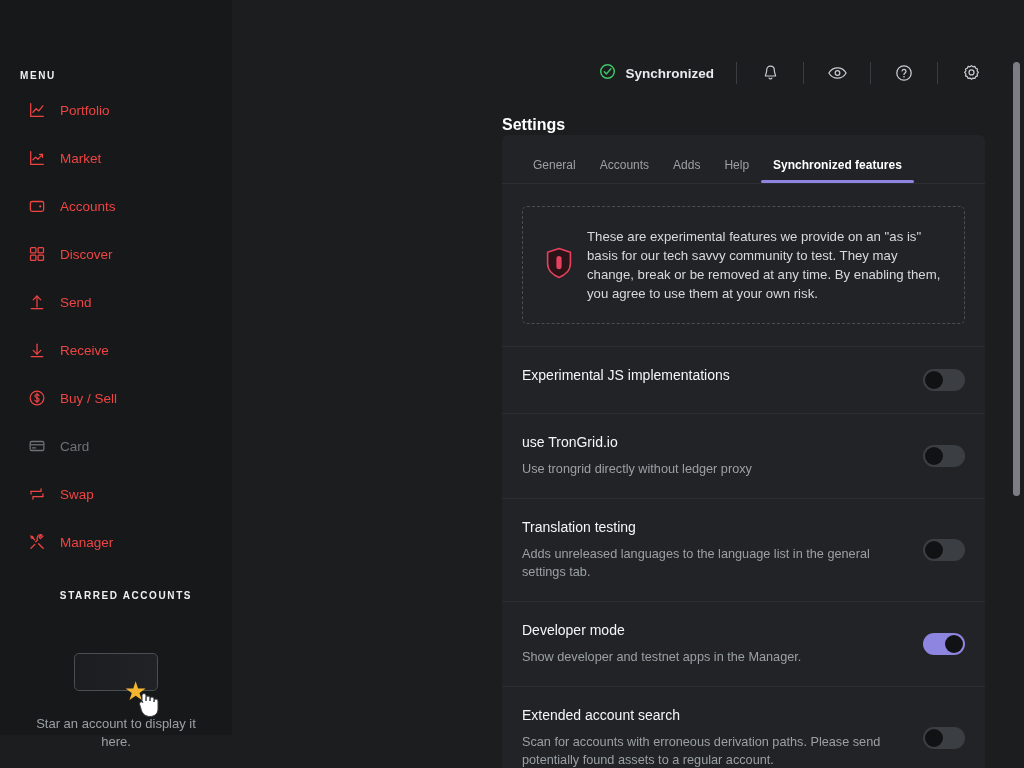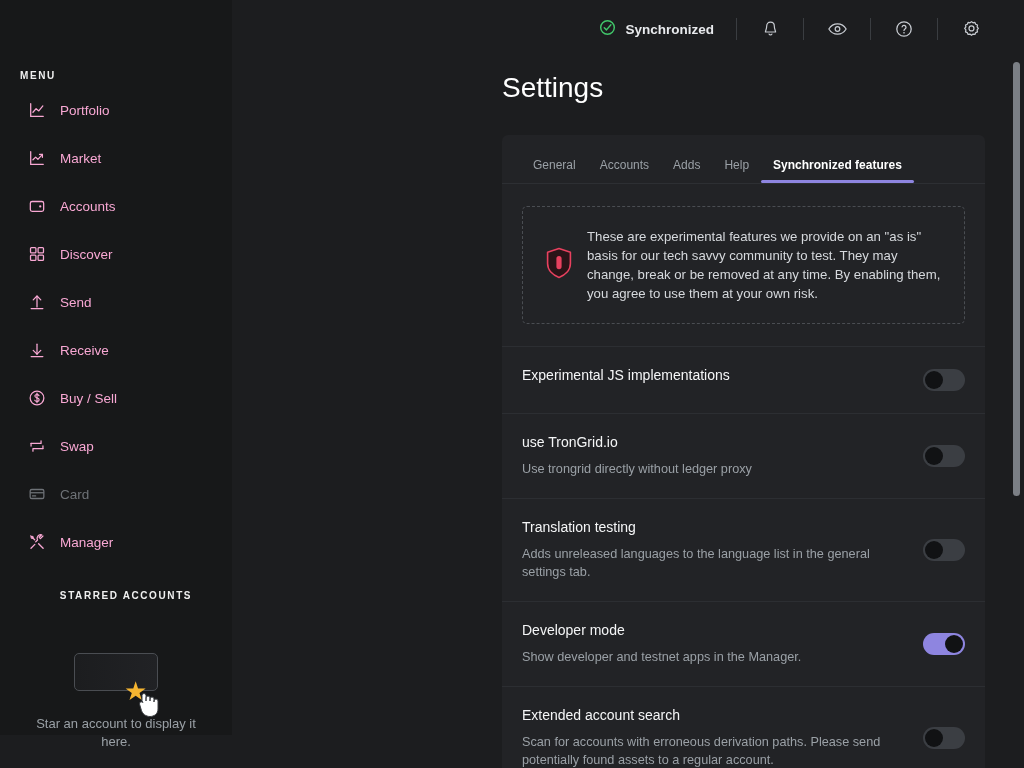--- a/index.html
+++ b/index.html
@@ -20,21 +20,21 @@
     display:flex; flex-direction:column;
   }
   .menu-label {
     font-size:10px; font-weight:bold; letter-spacing:1.6px;
     color:#f0f0f0; padding:0 0 0 20px; margin-top:70px; margin-bottom:12px;
   }
   .nav { display:flex; flex-direction:column; }
   .nav-item {
     display:flex; align-items:center; gap:14px;
     height:34px; padding-left:28px; margin-bottom:14px;
-    color:#f9a8d4; font-size:13.5px;
+    color:#ef4444; font-size:13.5px;
     cursor:pointer;
   }
   .nav-item.disabled { color:#6e7277; }
   .nav-item .ico { width:18px; height:18px; display:flex; align-items:center; justify-content:center; }
   .nav-item .ico svg { display:block; }
 
   .starred-label {
     font-size:10px; font-weight:bold; letter-spacing:1.6px;
     color:#f0f0f0; padding-left:20px; margin-top:auto; margin-bottom:14px;text-align:center;
   }
@@ -53,28 +53,28 @@
   .starred-text {
     text-align:center; color:#9aa0a6; font-size:13px; line-height:18px;
     padding:0 26px; position:absolute; left:0; top:100px; width:232px;
   }
 
   
   .main { flex:1; height:768px; position:relative; background:#1c1d1f; }
 
   .topbar {
     height:58px; display:flex; align-items:center; justify-content:flex-end;
-    padding-right:42px; gap:0;
+    padding-right:42px; gap:0;margin-top:44px;
   }
   .sync { display:flex; align-items:center; gap:9px; color:#e8eaed; font-size:13.5px; font-weight:bold; }
   .divider-v { width:1px; height:22px; background:#3a3d41; margin:0 22px; }
   .topicon { width:22px; height:22px; display:flex; align-items:center; justify-content:center; cursor:pointer; }
 
   .page-title {
-    color:#ffffff; font-size:28px; font-weight:normal;
+    color:#ffffff; font-size:16px; font-weight:bold;
     padding:14px 0 0 270px;
   }
 
   .panel {
     position:absolute; left:270px; top:135px; right:39px;
     background:#222326;
     border-radius:6px 6px 0 0;
     min-height:640px;
   }
   .tabs { display:flex; align-items:flex-end; height:48px; padding-left:19px; position:relative; }
@@ -193,40 +193,40 @@
         <div class="nav-item">
           <span class="ico">
             <svg width="18" height="18" viewBox="0 0 20 20">
               <circle cx="10" cy="10" r="7.6" fill="none" stroke="currentColor" stroke-width="1.4"></circle>
               <path d="M12.2 7.4 A2.4 2.4 0 0 0 9.6 6.3 C8.3 6.3 7.6 7 7.6 7.9 C7.6 10.4 12.4 9.3 12.4 12 C12.4 13.1 11.5 13.8 10.2 13.8 A2.7 2.7 0 0 1 7.5 12.5" fill="none" stroke="currentColor" stroke-width="1.3" stroke-linecap="round"></path>
               <path d="M10 4.6 L10 15.3" fill="none" stroke="currentColor" stroke-width="1.3" stroke-linecap="round"></path>
             </svg>
           </span>
           <span>Buy / Sell</span>
         </div>
+        <div class="nav-item disabled">
+          <span class="ico">
+            <svg width="18" height="18" viewBox="0 0 20 20">
+              <rect x="2.4" y="5" width="15.2" height="10" rx="1.8" fill="none" stroke="currentColor" stroke-width="1.4"></rect>
+              <path d="M2.4 8.6 L17.6 8.6" fill="none" stroke="currentColor" stroke-width="1.4"></path>
+              <path d="M5 12.2 L8.5 12.2" fill="none" stroke="currentColor" stroke-width="1.4" stroke-linecap="round"></path>
+            </svg>
+          </span>
+          <span>Card</span>
+        </div>
         <div class="nav-item">
           <span class="ico">
             <svg width="18" height="18" viewBox="0 0 20 20">
               <path d="M3.4 7.2 L14.5 7.2 L14.5 4.3" fill="none" stroke="currentColor" stroke-width="1.4" stroke-linecap="round" stroke-linejoin="round"></path>
               <path d="M3.4 7.2 L3.4 10.1" fill="none" stroke="currentColor" stroke-width="1.4" stroke-linecap="round"></path>
               <path d="M16.6 12.8 L5.5 12.8 L5.5 15.7" fill="none" stroke="currentColor" stroke-width="1.4" stroke-linecap="round" stroke-linejoin="round"></path>
               <path d="M16.6 12.8 L16.6 9.9" fill="none" stroke="currentColor" stroke-width="1.4" stroke-linecap="round"></path>
             </svg>
           </span>
           <span>Swap</span>
-        </div>
-        <div class="nav-item disabled">
-          <span class="ico">
-            <svg width="18" height="18" viewBox="0 0 20 20">
-              <rect x="2.4" y="5" width="15.2" height="10" rx="1.8" fill="none" stroke="currentColor" stroke-width="1.4"></rect>
-              <path d="M2.4 8.6 L17.6 8.6" fill="none" stroke="currentColor" stroke-width="1.4"></path>
-              <path d="M5 12.2 L8.5 12.2" fill="none" stroke="currentColor" stroke-width="1.4" stroke-linecap="round"></path>
-            </svg>
-          </span>
-          <span>Card</span>
         </div>
         <div class="nav-item">
           <span class="ico">
             <svg width="18" height="18" viewBox="0 0 20 20">
               <path d="M3 3.2 L7.4 7.6 M11.8 12 L16.8 17" fill="none" stroke="currentColor" stroke-width="1.5" stroke-linecap="round"></path>
               <path d="M16.6 3.4 L13.8 6.2 L12.4 4.8 L15.2 2 A4 4 0 0 0 10.6 7.8 L8.6 9.8" fill="none" stroke="currentColor" stroke-width="1.4" stroke-linecap="round" stroke-linejoin="round"></path>
               <path d="M3.3 16.9 L7.6 12.6" fill="none" stroke="currentColor" stroke-width="1.4" stroke-linecap="round"></path>
               <circle cx="4.6" cy="4.8" r="1.2" fill="none" stroke="currentColor" stroke-width="1.2"></circle>
             </svg>
           </span>

